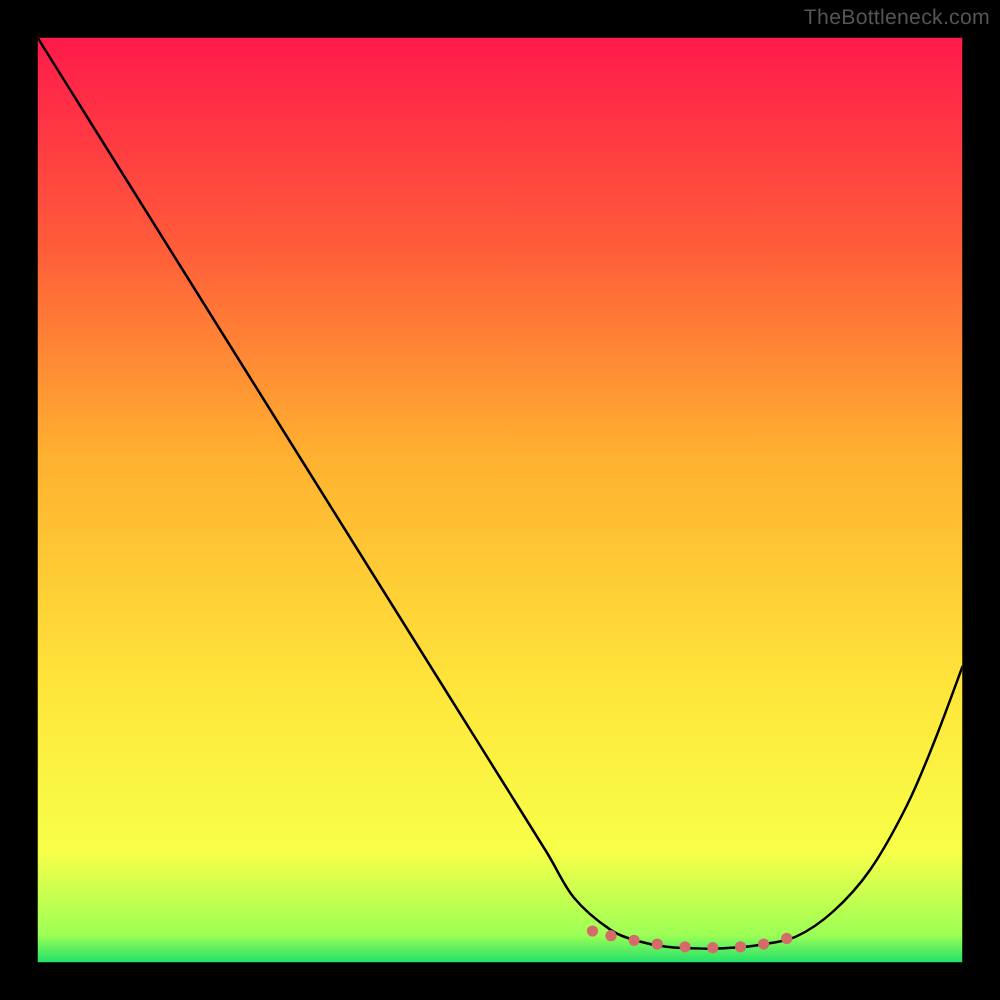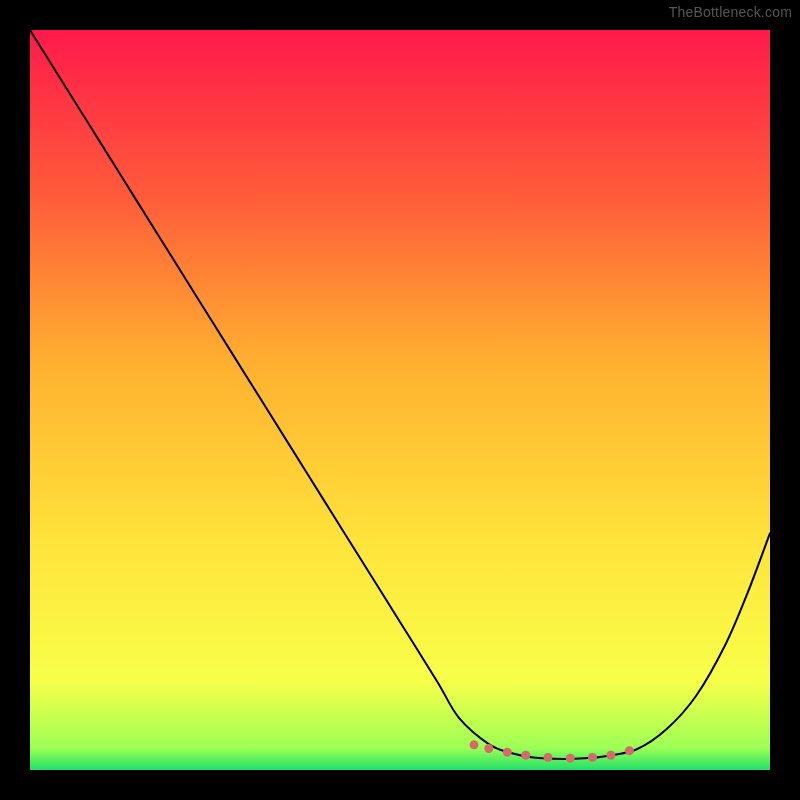--- a/index.html
+++ b/index.html
@@ -15,21 +15,21 @@
     position: relative;
     width: 800px;
     height: 800px;
     background: #000;
   }
   .watermark {
     position: absolute;
     top: 4px;
     right: 8px;
     color: #555;
-    font-size: 14px;
+    font-size: 17px;
     font-weight: 500;
     letter-spacing: 0.2px;
     z-index: 10;
   }
   .plot-wrap {
     position: absolute;
     left: 30px;
     top: 30px;
     width: 740px;
     height: 740px;

